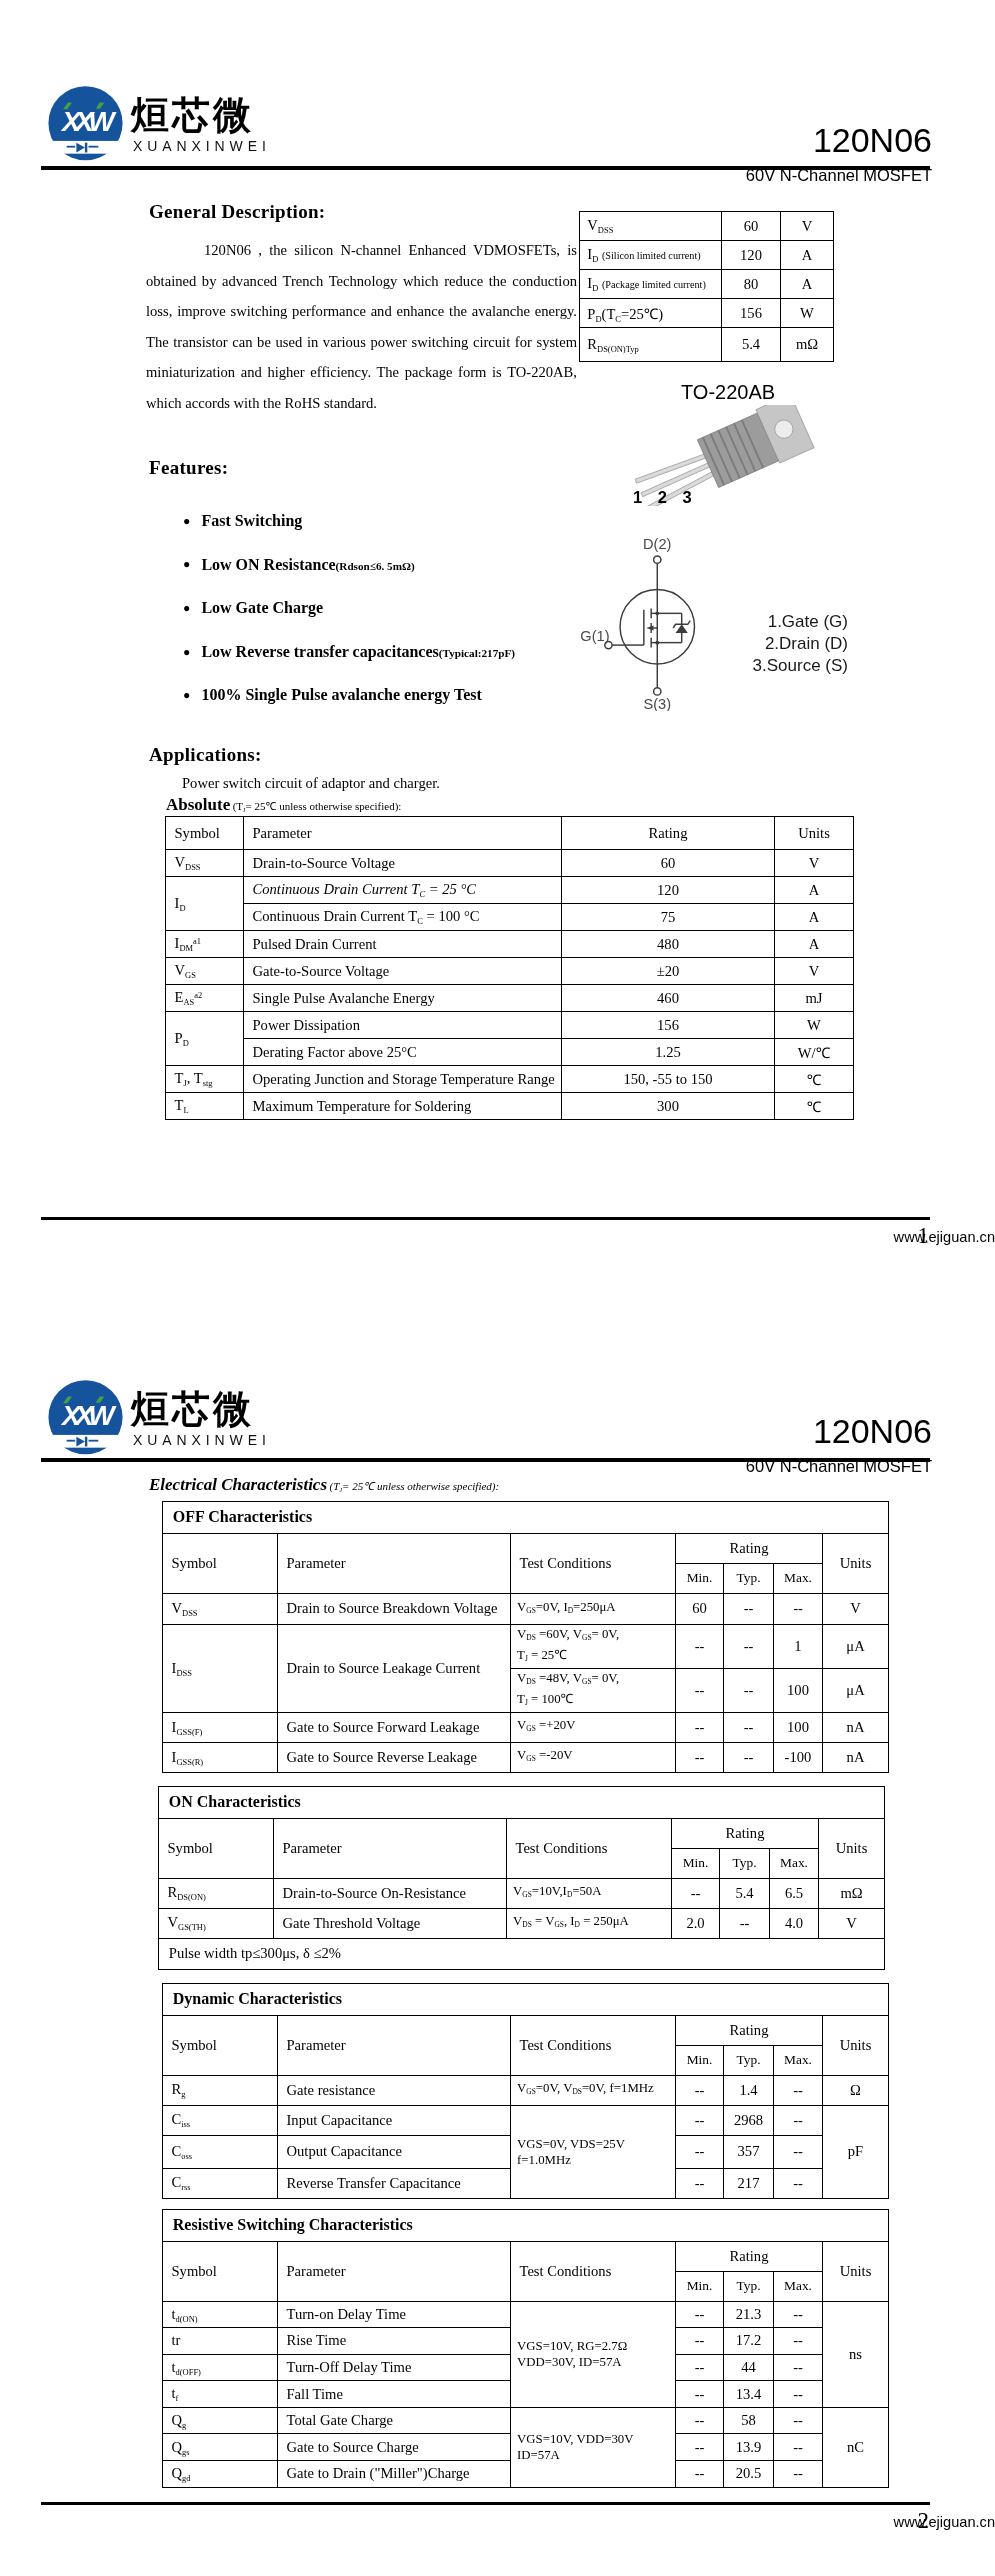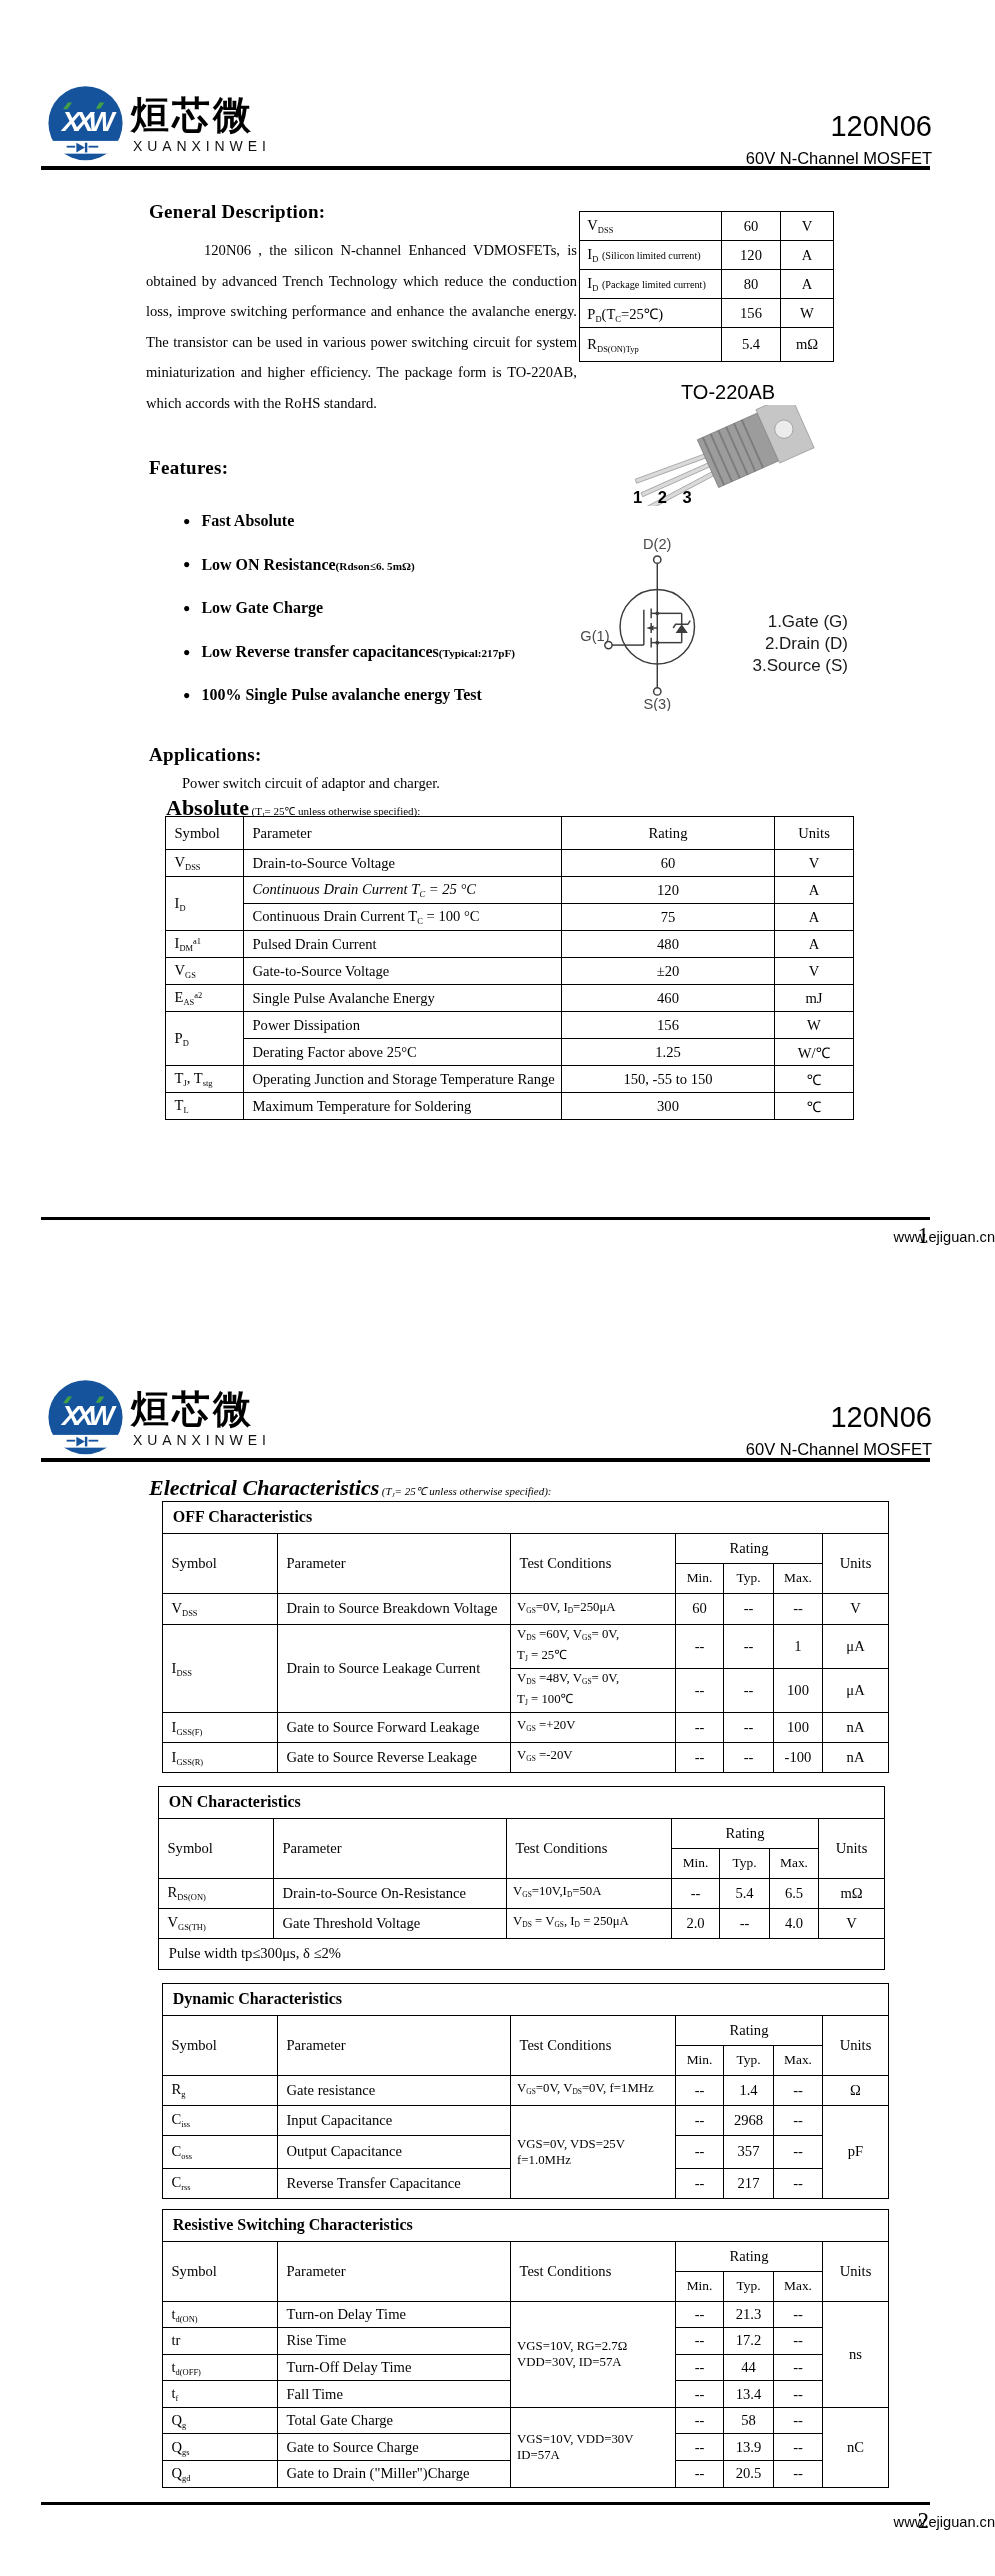--- a/index.html
+++ b/index.html
@@ -6,27 +6,27 @@
   .sheet{position:relative;width:995px;height:2576px;background:#fff;
          font-family:"Liberation Serif",serif;color:#000;overflow:hidden;}
   .abs{position:absolute;}
   .sans{font-family:"Liberation Sans",sans-serif;}
   .rule{position:absolute;left:41px;width:889px;height:3.7px;background:#000;}
   sub{font-size:0.58em;vertical-align:-0.3em;letter-spacing:0;}
   sup{font-size:0.58em;vertical-align:0.5em;}
   .sm{font-size:0.70em;}
   
   .h-sec{font-weight:bold;font-size:19px;letter-spacing:0.3px;}
-  .h-sub-bold{font-weight:bold;font-size:22px;}
+  .h-sub-bold{font-weight:bold;font-size:17px;}
   .h-sub-rest{font-size:11px;}
   
   .brand-cn{font-weight:bold;font-size:38px;letter-spacing:3px;font-family:"Liberation Sans",sans-serif;}
   .brand-en{font-size:14px;letter-spacing:4.9px;font-family:"Liberation Sans",sans-serif;color:#111;}
   .part-block{text-align:right;font-family:"Liberation Sans",sans-serif;}
-  .part-num{font-size:29px;}
+  .part-num{font-size:34px;margin-top:11px;}
   .part-sub{font-size:16.5px;margin-top:6.1px;}
   
   .para{width:431px;font-size:14.6px;line-height:30.5px;text-align:justify;text-indent:58px;}
   
   table{border-collapse:collapse;table-layout:fixed;}
   .qtab{border:1.8px solid #000;font-size:14.6px;}
   .qtab td{border:1.2px solid #000;height:28px;padding:0 3.7px;}
   .qtab td.l{text-align:left;padding-left:7.3px;}
   .qtab td.c{text-align:center;}
   
@@ -130,21 +130,21 @@
         </g>
         <rect x="246" y="34" width="62" height="96" fill="#c6c6c6" stroke="#8a8a8a"></rect>
         <circle cx="275" cy="82" r="15" fill="#ececec" stroke="#8a8a8a"></circle>
       </g>
     </svg>
   </div>
   <div class="abs sans" style="left:633px;top:488px;font-size:16.5px;font-weight:bold;letter-spacing:5.5px;">1 2 3</div>
 
   <div class="abs h-sec" style="left:149px;top:457px;">Features:</div>
   <div class="abs" style="left:183px;top:512px;">
-    <div class="feat"><span class="dot">●</span><span>Fast Absolute</span></div>
+    <div class="feat"><span class="dot">●</span><span>Fast Switching</span></div>
     <div class="feat"><span class="dot">●</span><span>Low ON Resistance<span class="sm">(Rdson≤6. 5mΩ)</span></span></div>
     <div class="feat"><span class="dot">●</span><span>Low Gate Charge</span></div>
     <div class="feat"><span class="dot">●</span><span>Low Reverse transfer capacitances<span class="sm">(Typical:217pF)</span></span></div>
     <div class="feat"><span class="dot">●</span><span>100% Single Pulse avalanche energy Test</span></div>
   </div>
 
   <div class="abs" style="left:579px;top:534px;">
     <svg width="159" height="177" viewBox="0 0 260 290">
       <g stroke="#3c3c3c" stroke-width="2.4" fill="none">
         <circle cx="128" cy="152" r="61"></circle>

